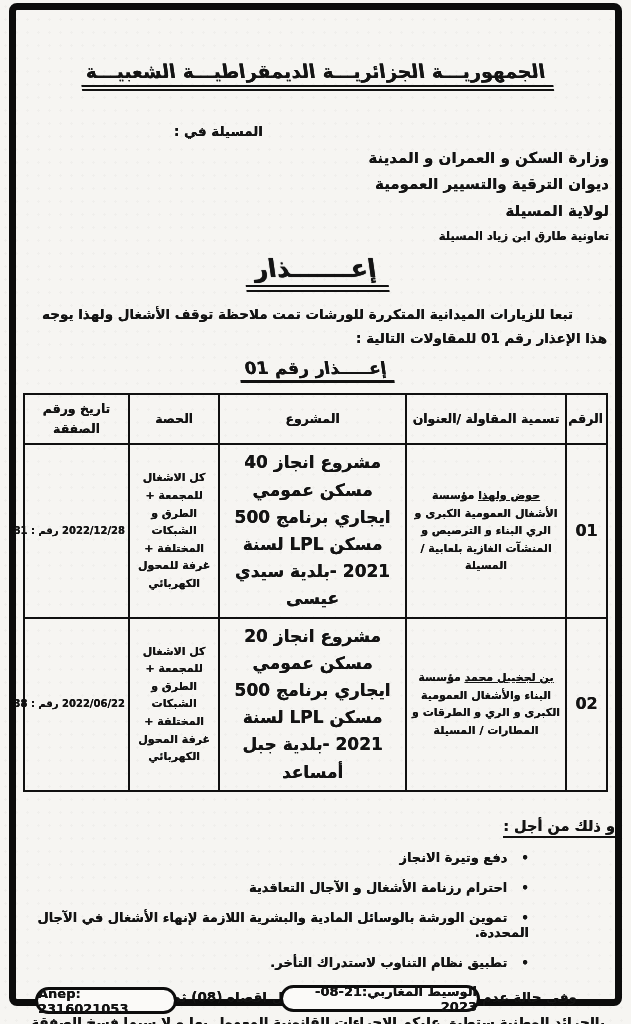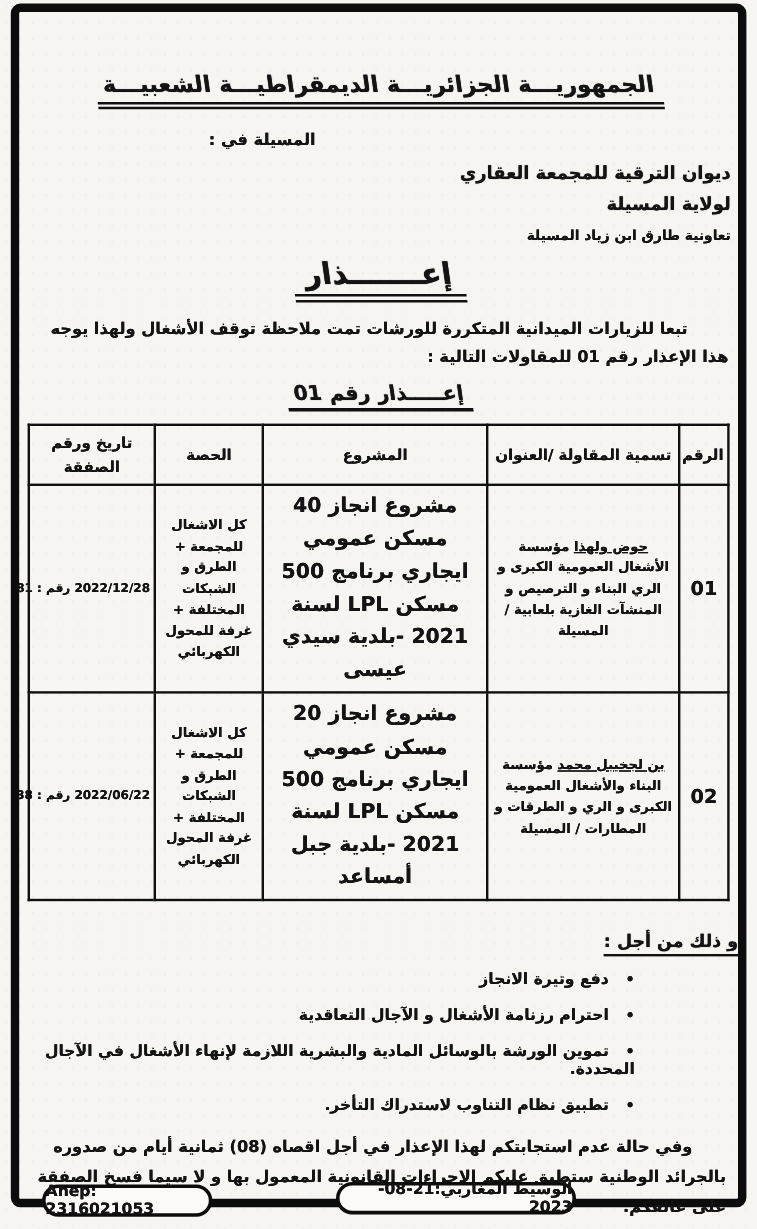--- a/index.html
+++ b/index.html
@@ -37,21 +37,21 @@
     display: inline-block;
     font-size: 19px;
     font-weight: bold;
     transform: skewX(8deg);
     border-bottom: 6px double #111;
     padding: 0 6px 3px 6px;
     letter-spacing: -0.5px;
     text-shadow: 0 0 .6px #000;
   }
   .place-line {
-    margin-top: 18px;
+    margin-top: 32px;
     font-size: 13.5px;
     text-align: right;
     padding-right: 352px;
     text-shadow: 0 0 .5px #000;
   }
   .agency { margin-top: 6px; text-align: right; padding-right: 6px; line-height: 1.75; }
   .agency .ln { font-size: 15px; text-shadow: 0 0 .6px #000; }
   .agency .coop { font-size: 11.5px; margin-top: 2px; text-shadow: 0 0 .4px #000; }
   
   .notice-heading-wrap { text-align: center; margin-top: 8px; }
@@ -165,21 +165,22 @@
 
 <div class="content">
 
   <div class="main-title-wrap">
     <span class="main-title">الجمهوريـــة الجزائريـــة الديمقراطيـــة الشعبيـــة</span>
   </div>
 
   <div class="place-line">المسيلة في :</div>
 
   <div class="agency">
-    <div class="ln">ديوان الترقية للمجمعة العقاري</div>
+    <div class="ln">وزارة السكن و العمران و المدينة</div>
+    <div class="ln">ديوان الترقية والتسيير العمومية</div>
     <div class="ln">لولاية المسيلة</div>
     <div class="coop">تعاونية طارق ابن زياد المسيلة</div>
   </div>
 
   <div class="notice-heading-wrap">
     <span class="notice-heading">إعـــــــذار</span>
   </div>
 
   <p class="intro">تبعا للزيارات الميدانية المتكررة للورشات تمت ملاحظة توقف الأشغال ولهذا يوجه هذا الإعذار رقم 01 للمقاولات التالية :</p>
 

